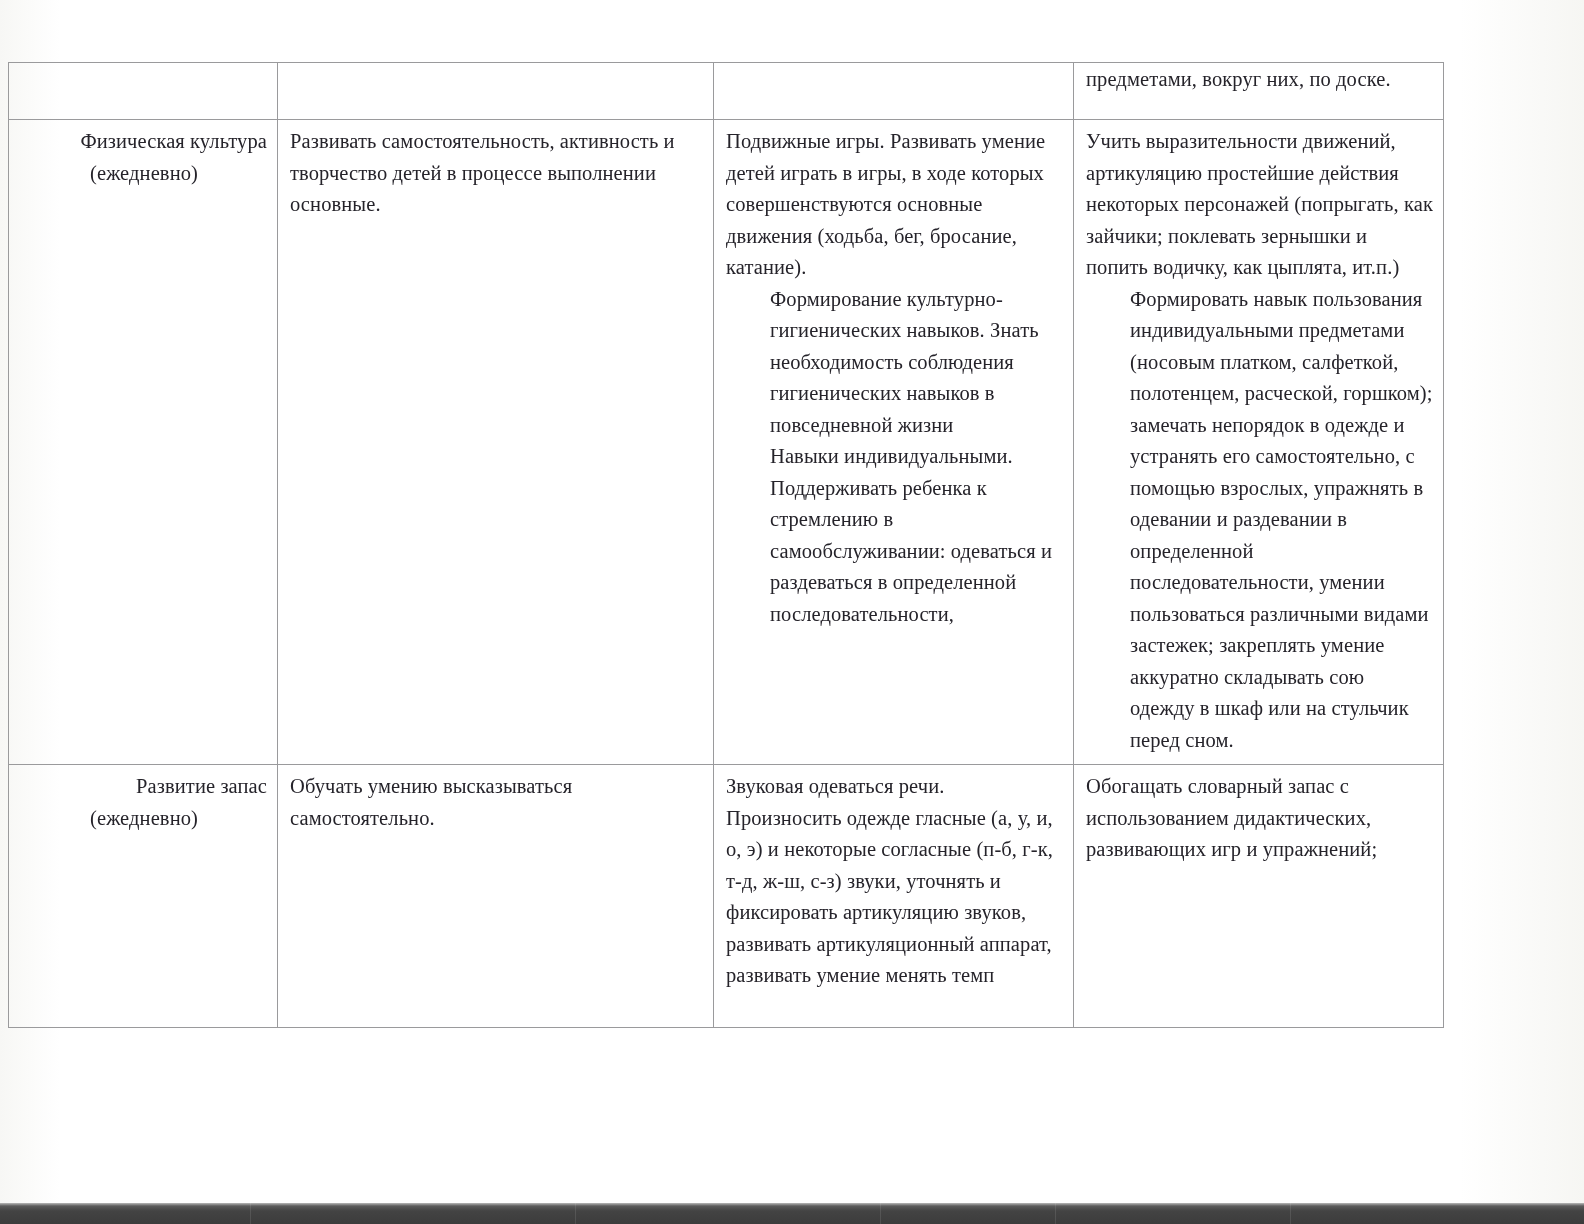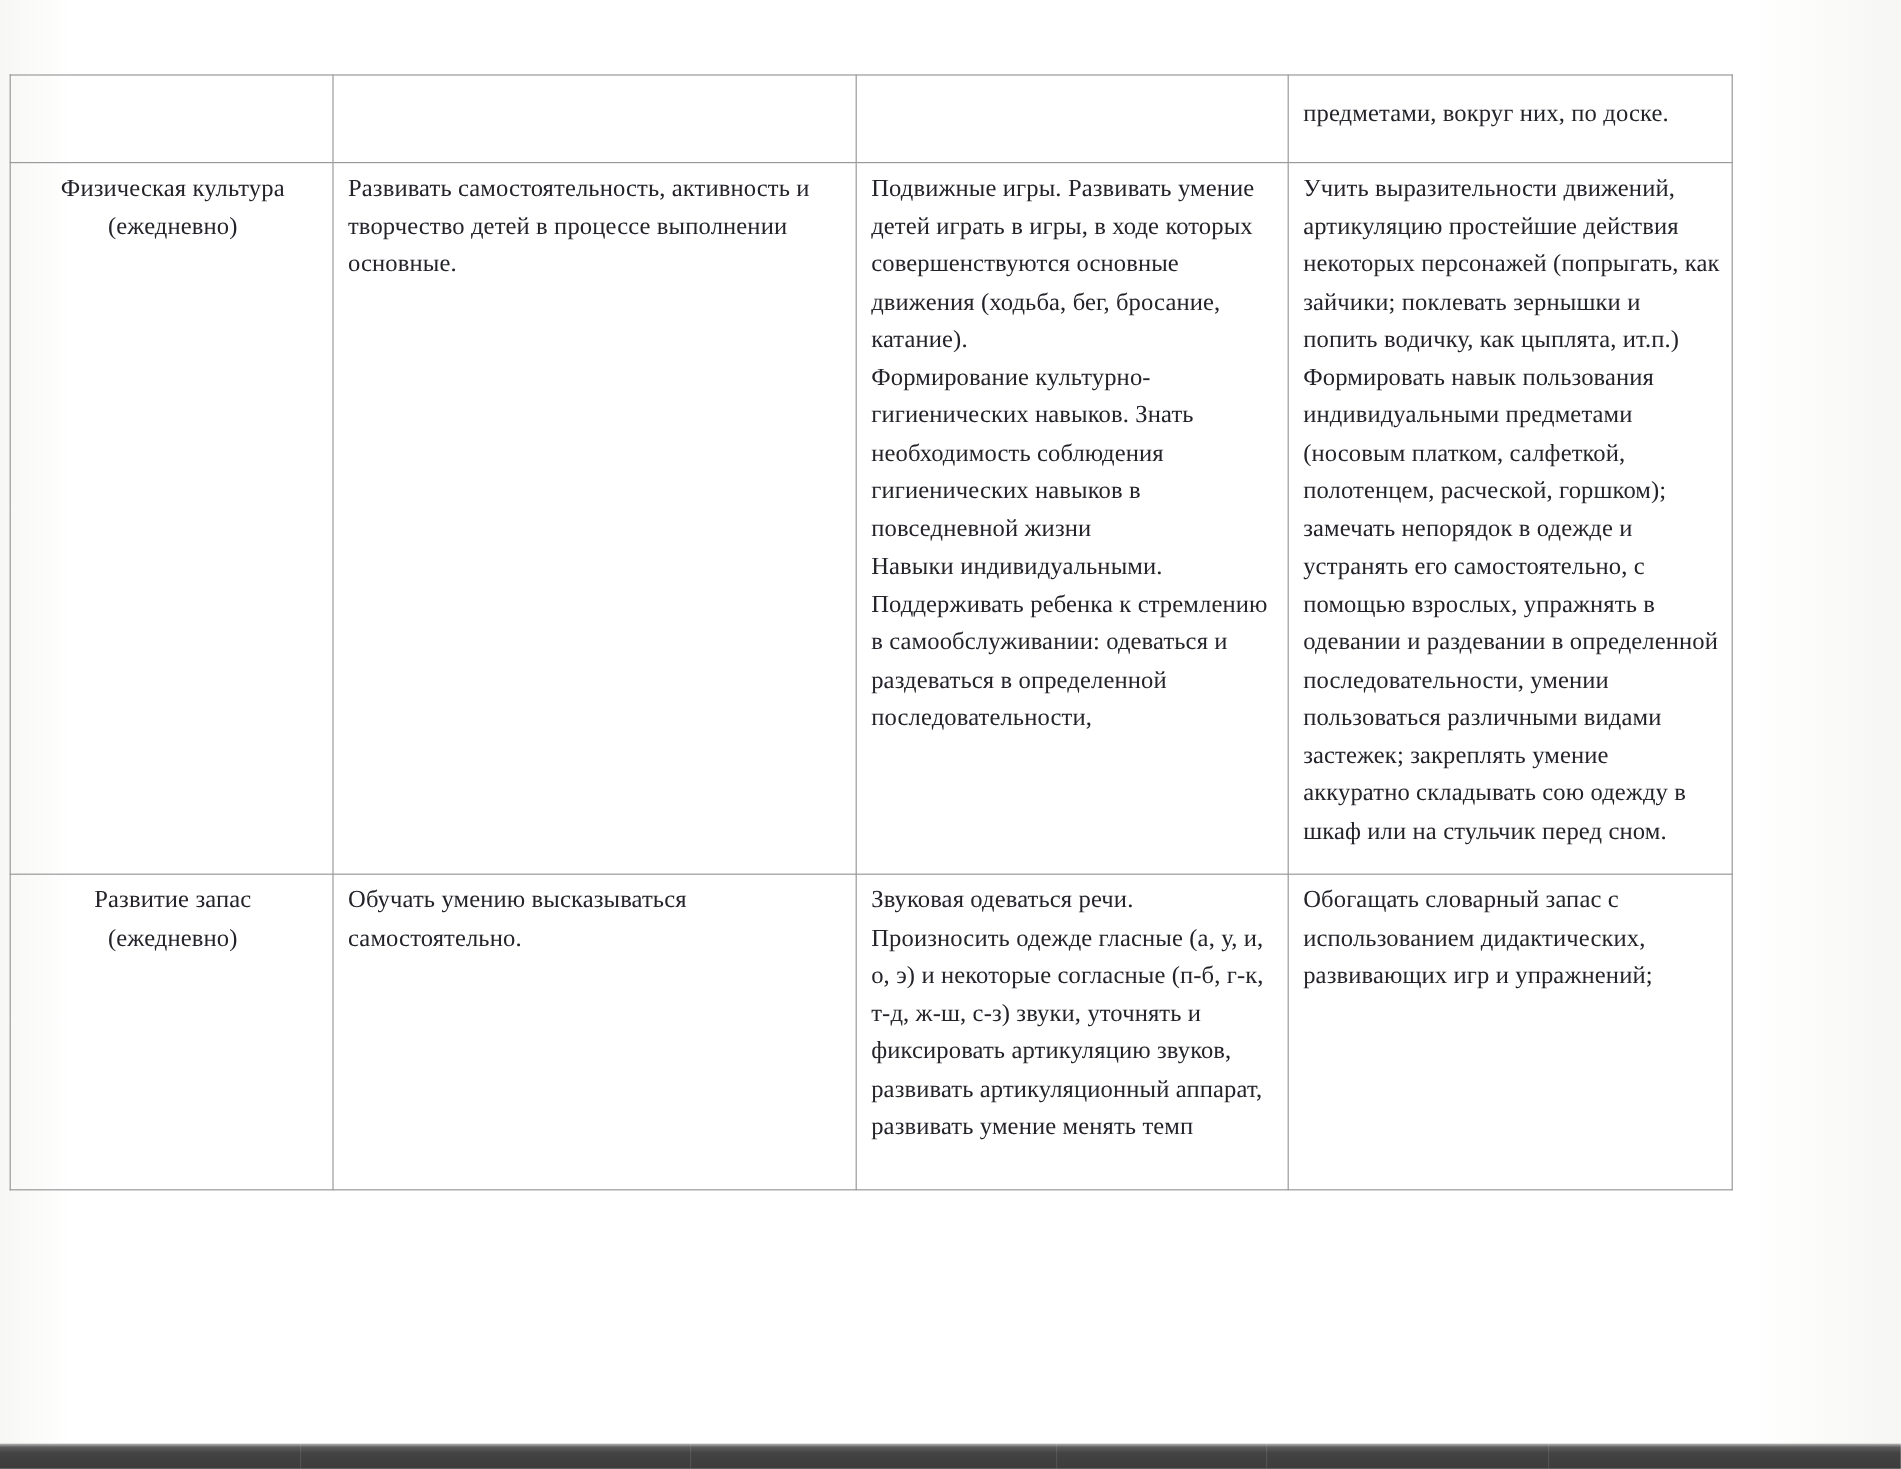--- a/index.html
+++ b/index.html
@@ -70,31 +70,31 @@
     color: #25232a;
     letter-spacing: 0.1px;
     background: transparent;
   }
   .col-a { width: 269px; }
   .col-b { width: 436px; }
   .col-c { width: 360px; }
   .col-d { width: 370px; }
 
   
-  #doc-table tr.row-carryover td { height: 47px; padding-top: 17px; }
+  #doc-table tr.row-carryover td { height: 47px; padding-top: 1px; }
 
   .cell-center {
     text-align: center;
     padding-top: 8px;
   }
-  .cell-center .line-1 { display: block; }
+  .cell-center .line-1 { display: block; text-align: right; }
   .cell-center .line-2 { display: block; }
 
   .para { margin: 0; }
-  .para + .para { margin-top: 0; }
+  .para + .para { margin-top: 0; margin-left: 44px; }
   b, .bold { font-weight: normal; }
 
   
   .row-phys td { height: 578px; }
   .row-speech td { height: 248px; }
 
   
   .scan-text { color: #2a2830; }
 </style>
 </head>

